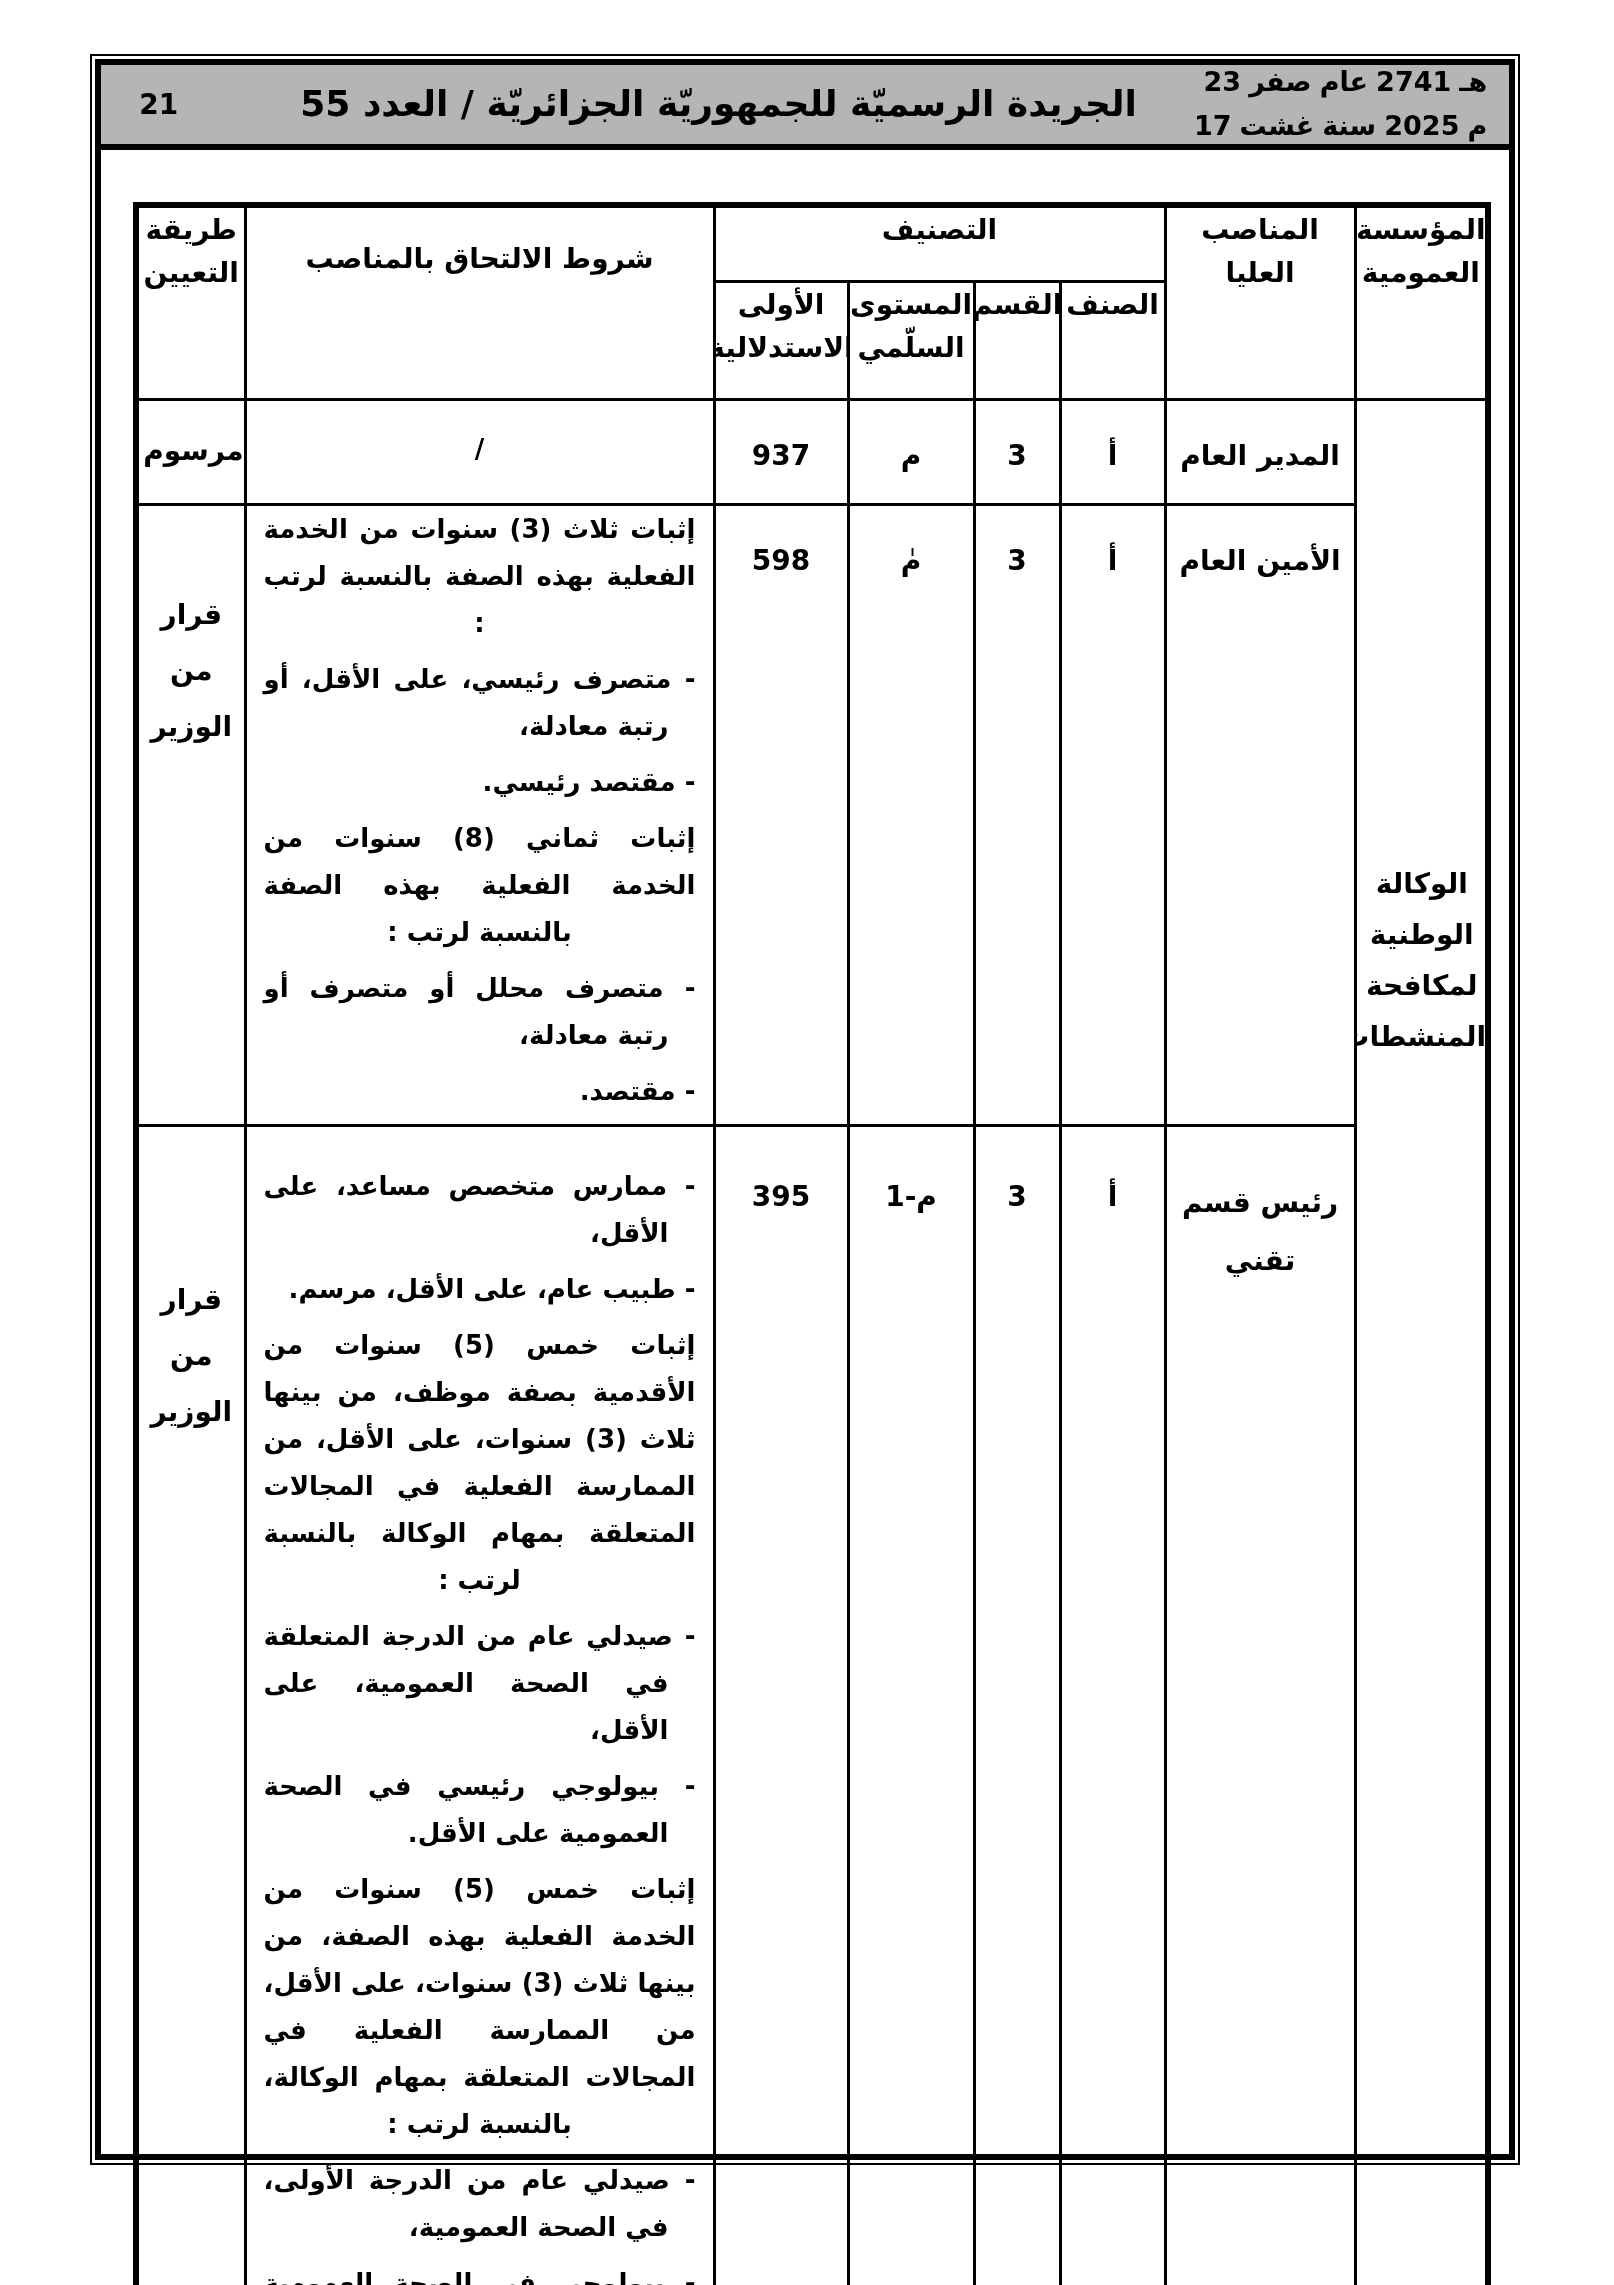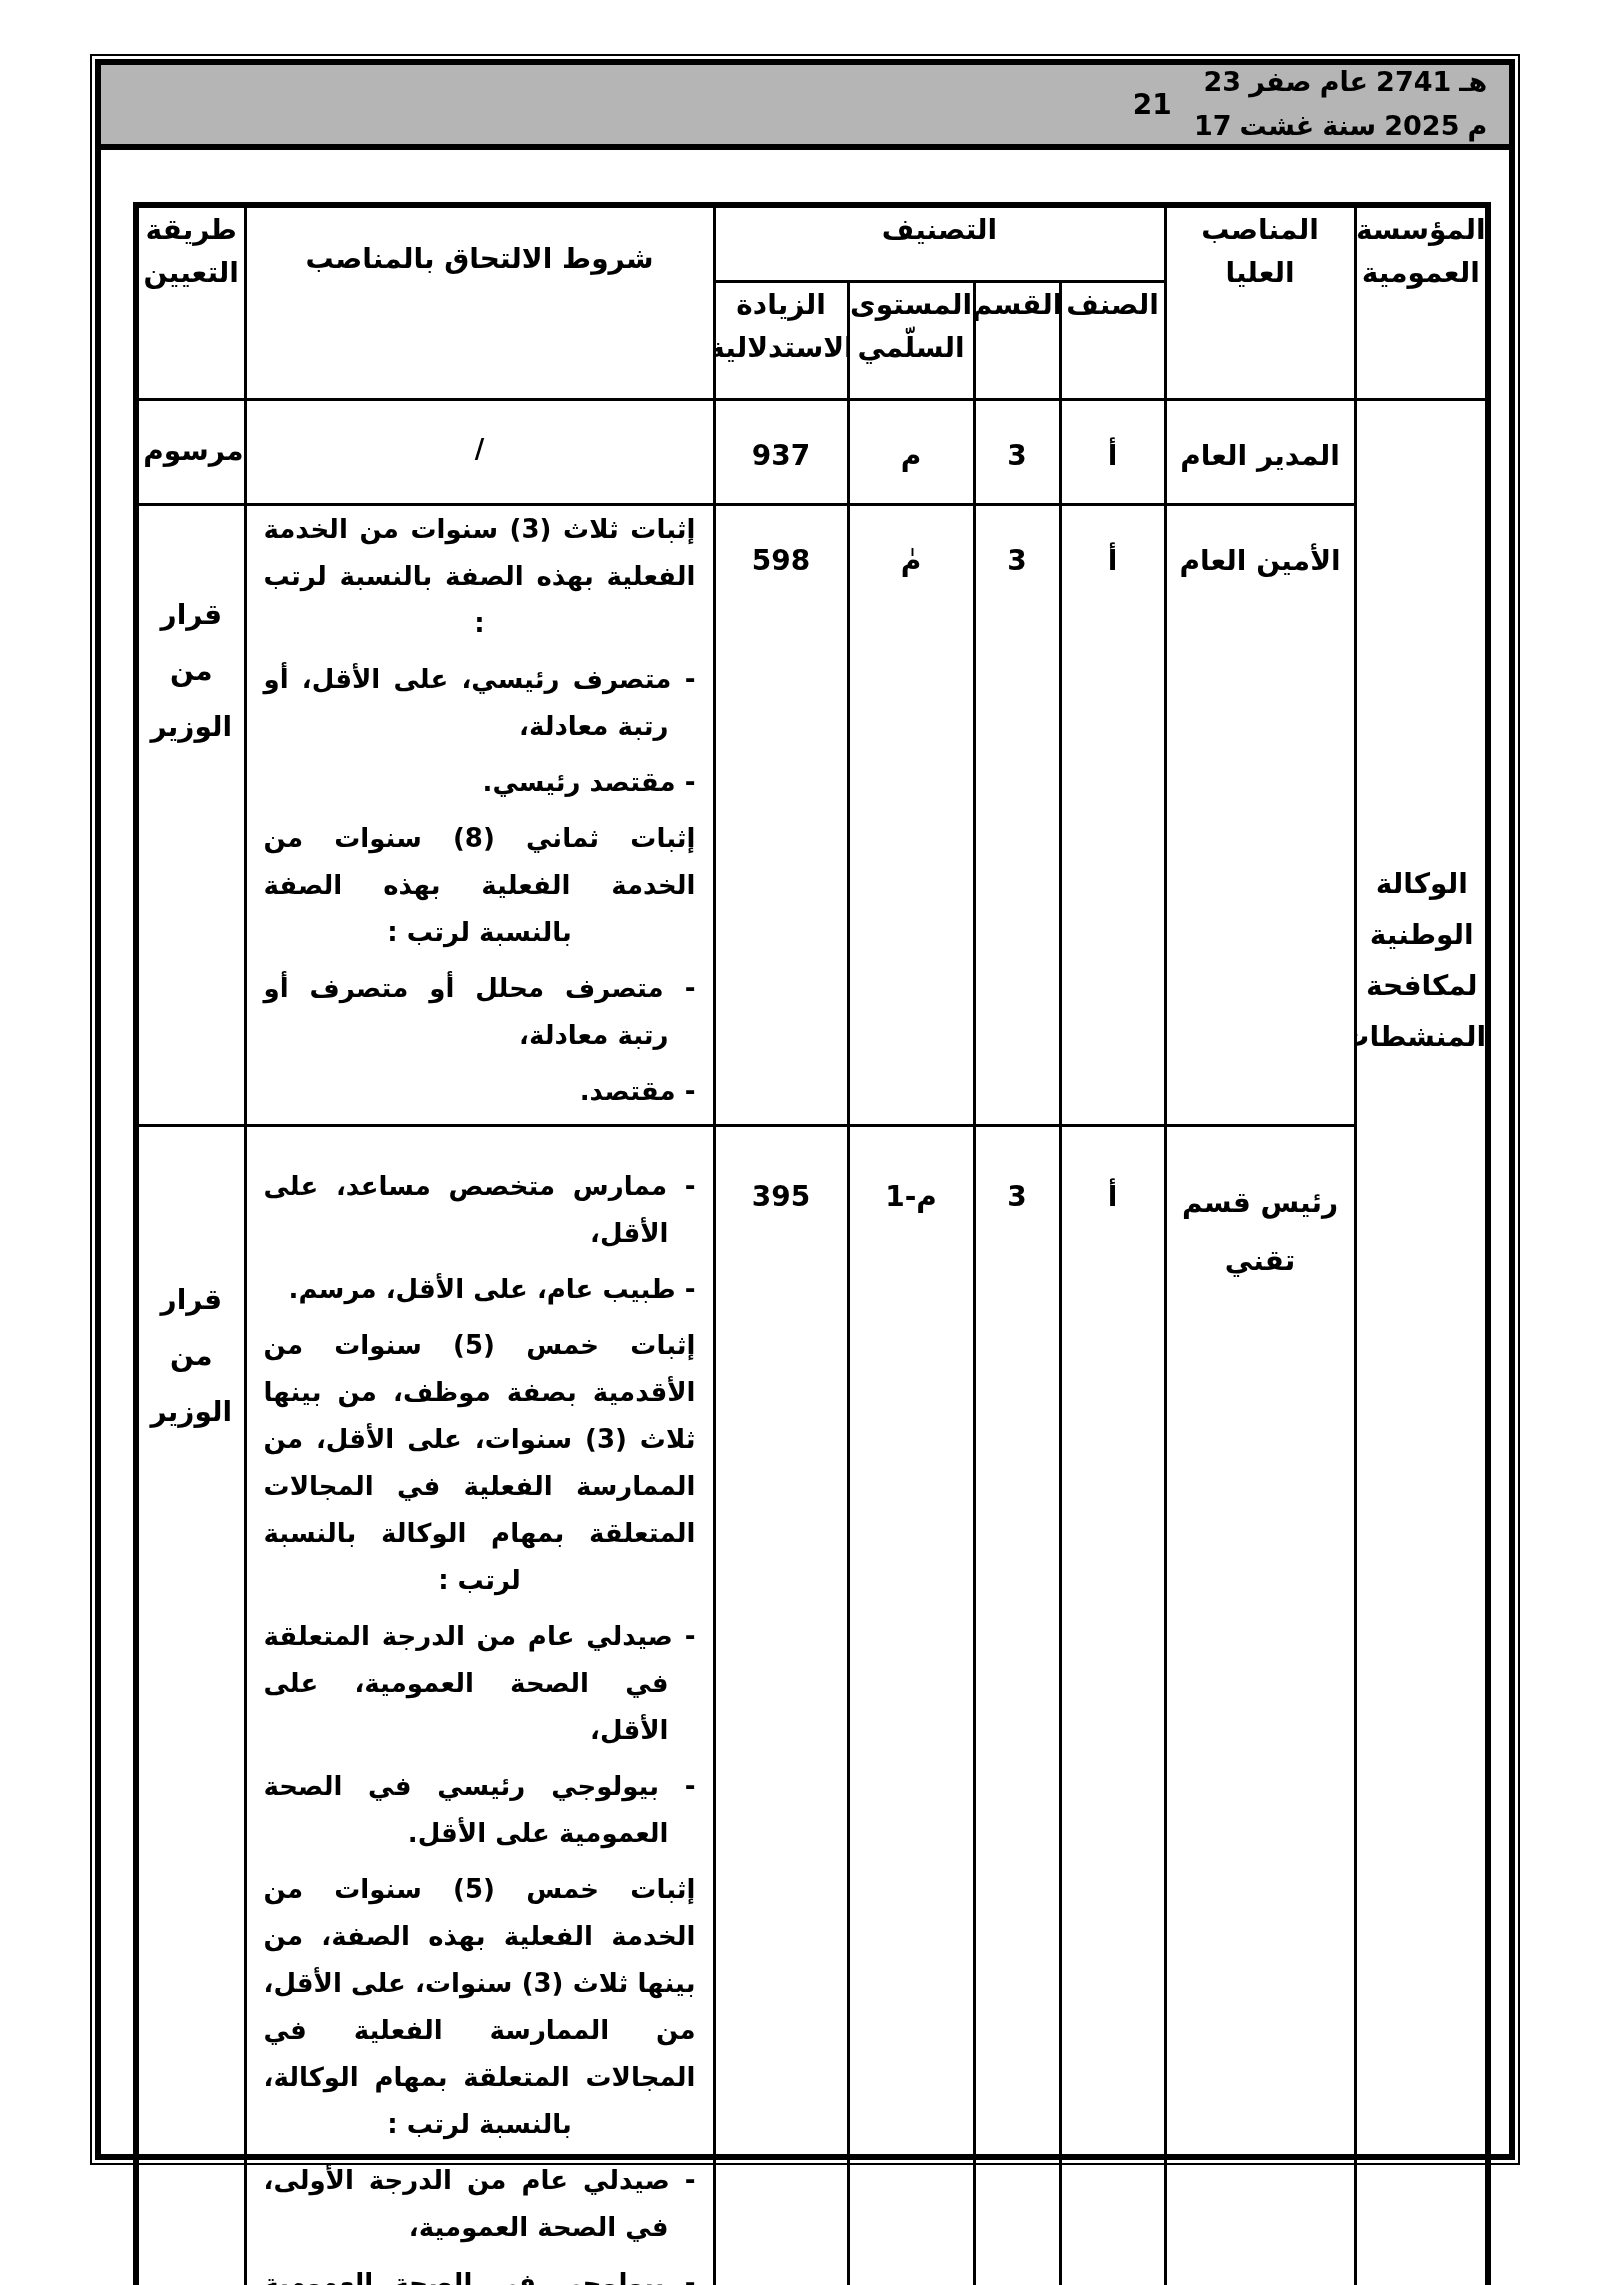--- a/index.html
+++ b/index.html
@@ -69,20 +69,21 @@
               <span>هـ</span>
             </div>
           <div class="tokens">
               <span>17</span>
               <span>غشت</span>
               <span>سنة</span>
               <span>2025</span>
               <span>م</span>
             </div>
         </div>
+        <div class="m-title">الجريدة الرسميّة للجمهوريّة الجزائريّة / العدد 55</div>
         <div class="page-num">21</div>
       </div>
 
     </div>
   </div>
 
   <table class="gz">
     <colgroup>
       <col style="width:133px">
         <col style="width:190px">
@@ -128,21 +129,21 @@
           <div class="hc bottom">القسم</div>
           </td>
         <td>
           <div class="hc bottom">
               <div>المستوى</div>
               <div>السلّمي</div>
             </div>
           </td>
         <td>
           <div class="hc bottom">
-              <div>الزيادة</div>
+              <div>الأولى</div>
               <div>الاستدلالية</div>
             </div>
           </td>
       </tr>
 
       <tr class="r1">
         <td rowspan="3">
           <div class="inst-text">
               <div>الوكالة</div>
               <div>الوطنية</div>

